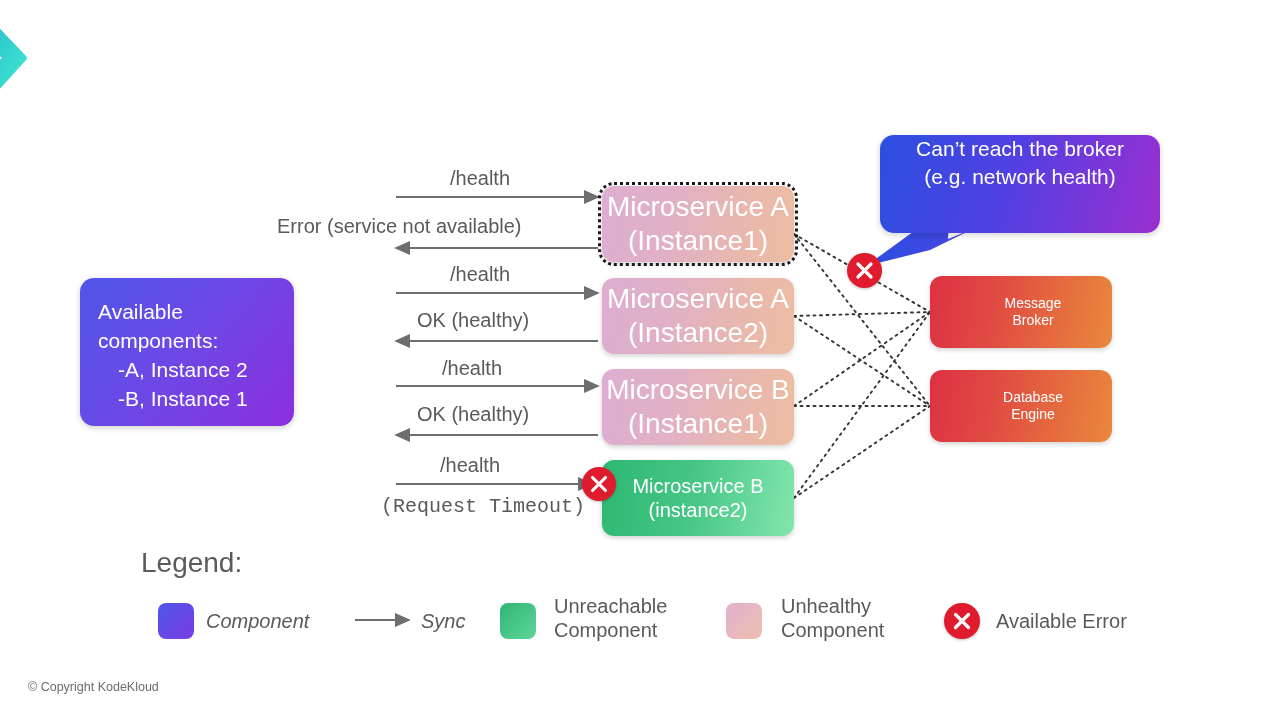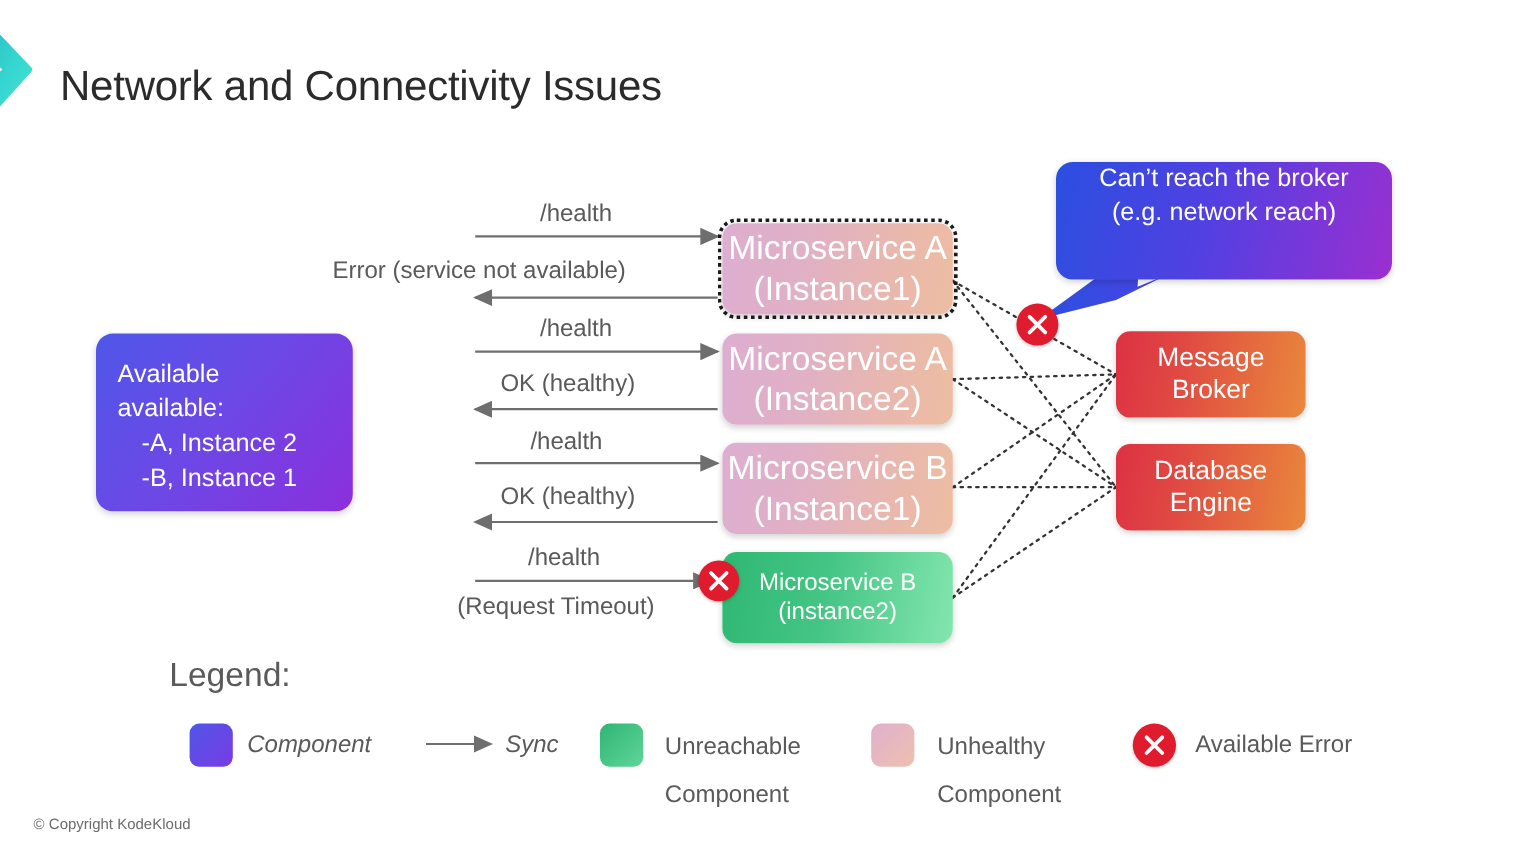--- a/index.html
+++ b/index.html
@@ -58,21 +58,22 @@
     outline-offset: 1px;
   }
   
   .node-unreachable {
     background: linear-gradient(100deg, #2eb872 0%, #45c585 45%, #83e6ad 100%);
     font-size: 20px;
   }
   
   .node-backend {
     background: linear-gradient(100deg, #dd3144 0%, #e04a42 35%, #e9883c 100%);
-    font-size: 22px;
+    font-size: 14px;
+    padding-left: 24px;
   }
 
   
   .info-box {
     position: absolute;
     border-radius: 14px;
     background: linear-gradient(130deg, #4f56e8 0%, #6b49e6 45%, #8b2fdc 100%);
     color: #ffffff;
     box-shadow: 0 2px 6px rgba(0,0,0,0.18);
   }
@@ -138,21 +139,21 @@
   }
   .sw-component  { background: linear-gradient(135deg, #4f56e8 0%, #7a3be4 100%); }
   .sw-unreach    { background: linear-gradient(135deg, #2fb573 0%, #5fd69a 100%); }
   .sw-unhealthy  { background: linear-gradient(135deg, #e0b0cd 0%, #edc0b0 100%); }
   .legend-text {
     position: absolute;
     font-size: 20px;
     color: #5a5a5a;
     line-height: 1.18;
   }
-  .legend-text span { display: block; white-space: nowrap; margin-top: 16px; }
+  .legend-text span { display: block; white-space: nowrap; }
   .legend-italic { font-style: italic; }
 
   
   .footer {
     position: absolute;
     left: 28px; top: 680px;
     font-size: 12.5px;
     color: #6c6c6c;
   }
 </style>
@@ -165,21 +166,20 @@
     <defs>
       <linearGradient id="tealgrad" x1="0" y1="0" x2="1" y2="1">
         <stop offset="0%" stop-color="#2bb6c6"></stop>
         <stop offset="55%" stop-color="#35d6d0"></stop>
         <stop offset="100%" stop-color="#49e6cf"></stop>
       </linearGradient>
     </defs>
     <path d="M2,2 L6,2 L46,44 Q48,46 46,48 L8,90 L2,90 L2,62 L22,46 L2,28 Z" fill="url(#tealgrad)"></path>
   </svg>
 
-  <div class="slide-title">Network and Connectivity Issues</div>
 
   <svg class="seq-layer">
     <defs>
       <marker id="arrR" markerWidth="9" markerHeight="8" refX="8" refY="4" orient="auto">
         <path d="M0,0 L9,4 L0,8 z" fill="#6e6e6e"></path>
       </marker>
       <marker id="arrL" markerWidth="9" markerHeight="8" refX="8" refY="4" orient="auto">
         <path d="M0,0 L9,4 L0,8 z" fill="#6e6e6e"></path>
       </marker>
     </defs>
@@ -199,21 +199,21 @@
   <div class="arrow-label" style="left:450px; top:167px;">/health</div>
   <div class="arrow-label" style="left:277px; top:215px;">Error (service not available)</div>
 
   <div class="arrow-label" style="left:450px; top:263px;">/health</div>
   <div class="arrow-label" style="left:417px; top:309px;">OK (healthy)</div>
 
   <div class="arrow-label" style="left:442px; top:357px;">/health</div>
   <div class="arrow-label" style="left:417px; top:403px;">OK (healthy)</div>
 
   <div class="arrow-label" style="left:440px; top:454px;">/health</div>
-  <div class="arrow-label" style="left:381px; top:495px;">(Request Timeout)</div>
+  <div class="arrow-label" style="left:381px; top:495px;font-family:Liberation Mono, monospace;">(Request Timeout)</div>
 
   <svg class="mesh-layer">
     <g stroke="#333333" stroke-width="1.9" stroke-dasharray="2,4.5" stroke-linecap="round" fill="none">
 
       <line x1="794" y1="234" x2="930" y2="312"></line>
       <line x1="794" y1="234" x2="930" y2="406"></line>
 
       <line x1="794" y1="316" x2="930" y2="312"></line>
       <line x1="794" y1="316" x2="930" y2="406"></line>
 
@@ -260,27 +260,27 @@
       <linearGradient id="tailgrad" x1="0" y1="0" x2="1" y2="0">
         <stop offset="0%" stop-color="#2b4fe0"></stop>
         <stop offset="100%" stop-color="#4a43e2"></stop>
       </linearGradient>
     </defs>
     <path d="M866,266 L950,205 L948,239 L975,228 L930,250 Z" fill="url(#tailgrad)"></path>
   </svg>
 
   <div class="info-box speech-box">
     <span>Can’t reach the broker</span>
-    <span>(e.g. network reach)</span>
+    <span>(e.g. network health)</span>
   </div>
 
   <div class="info-box available-box">
     <div class="available-inner">
       <span>Available</span>
-      <span>available:</span>
+      <span>components:</span>
       <span class="indent">-A, Instance 2</span>
       <span class="indent">-B, Instance 1</span>
     </div>
   </div>
 
   <div class="err-x" style="left:847px; top:253px; width:35px; height:35px;">
     <svg width="35" height="35" viewBox="0 0 35 35">
       <path d="M11,11 L24,24 M24,11 L11,24" stroke="#ffffff" stroke-width="3.2" stroke-linecap="round"></path>
     </svg>
   </div>

